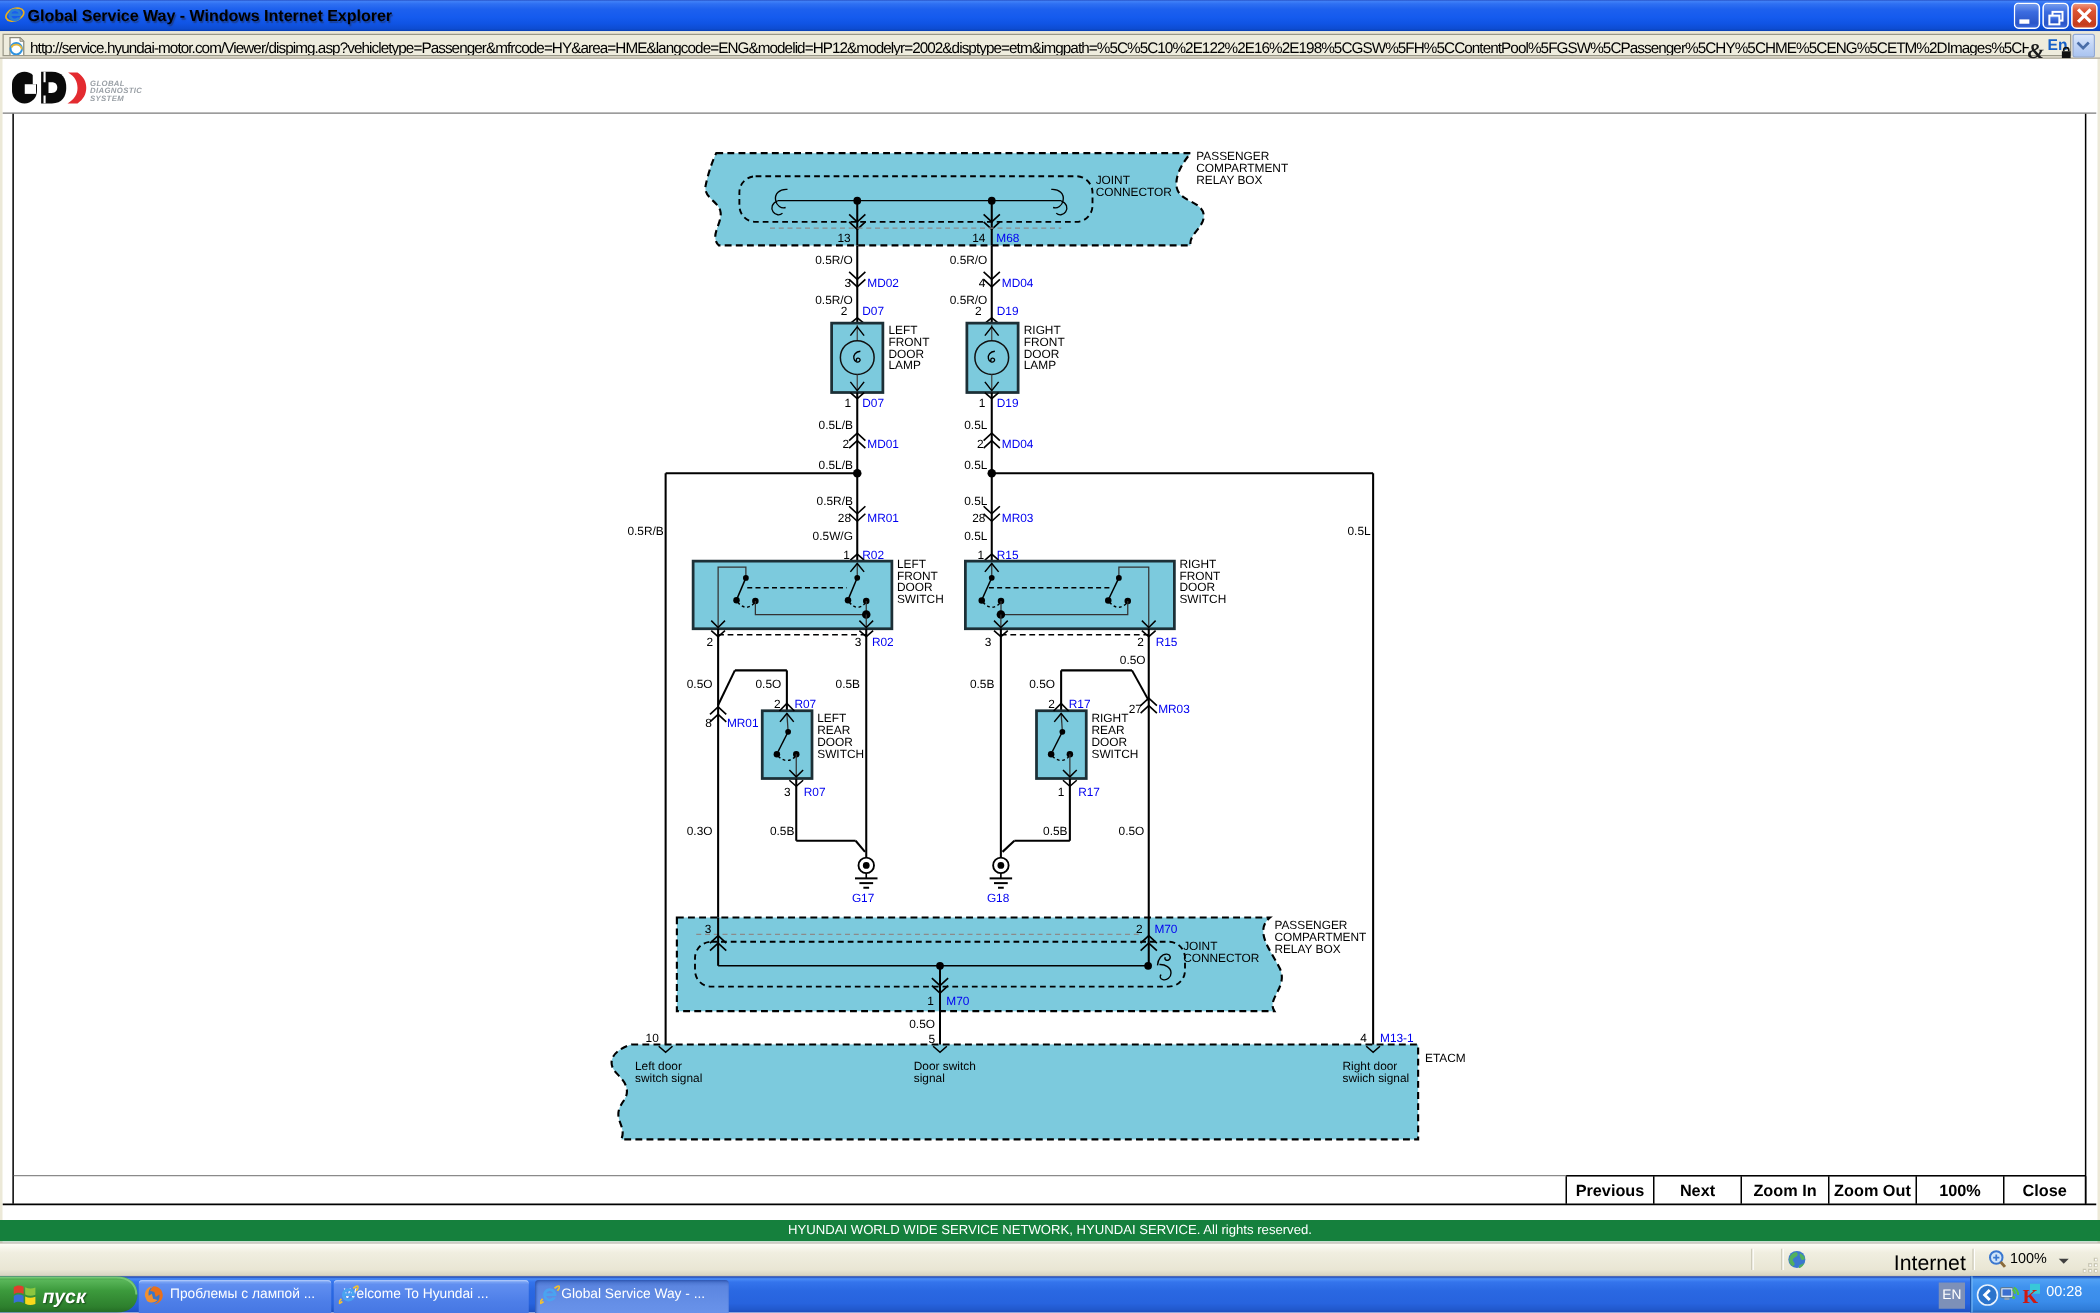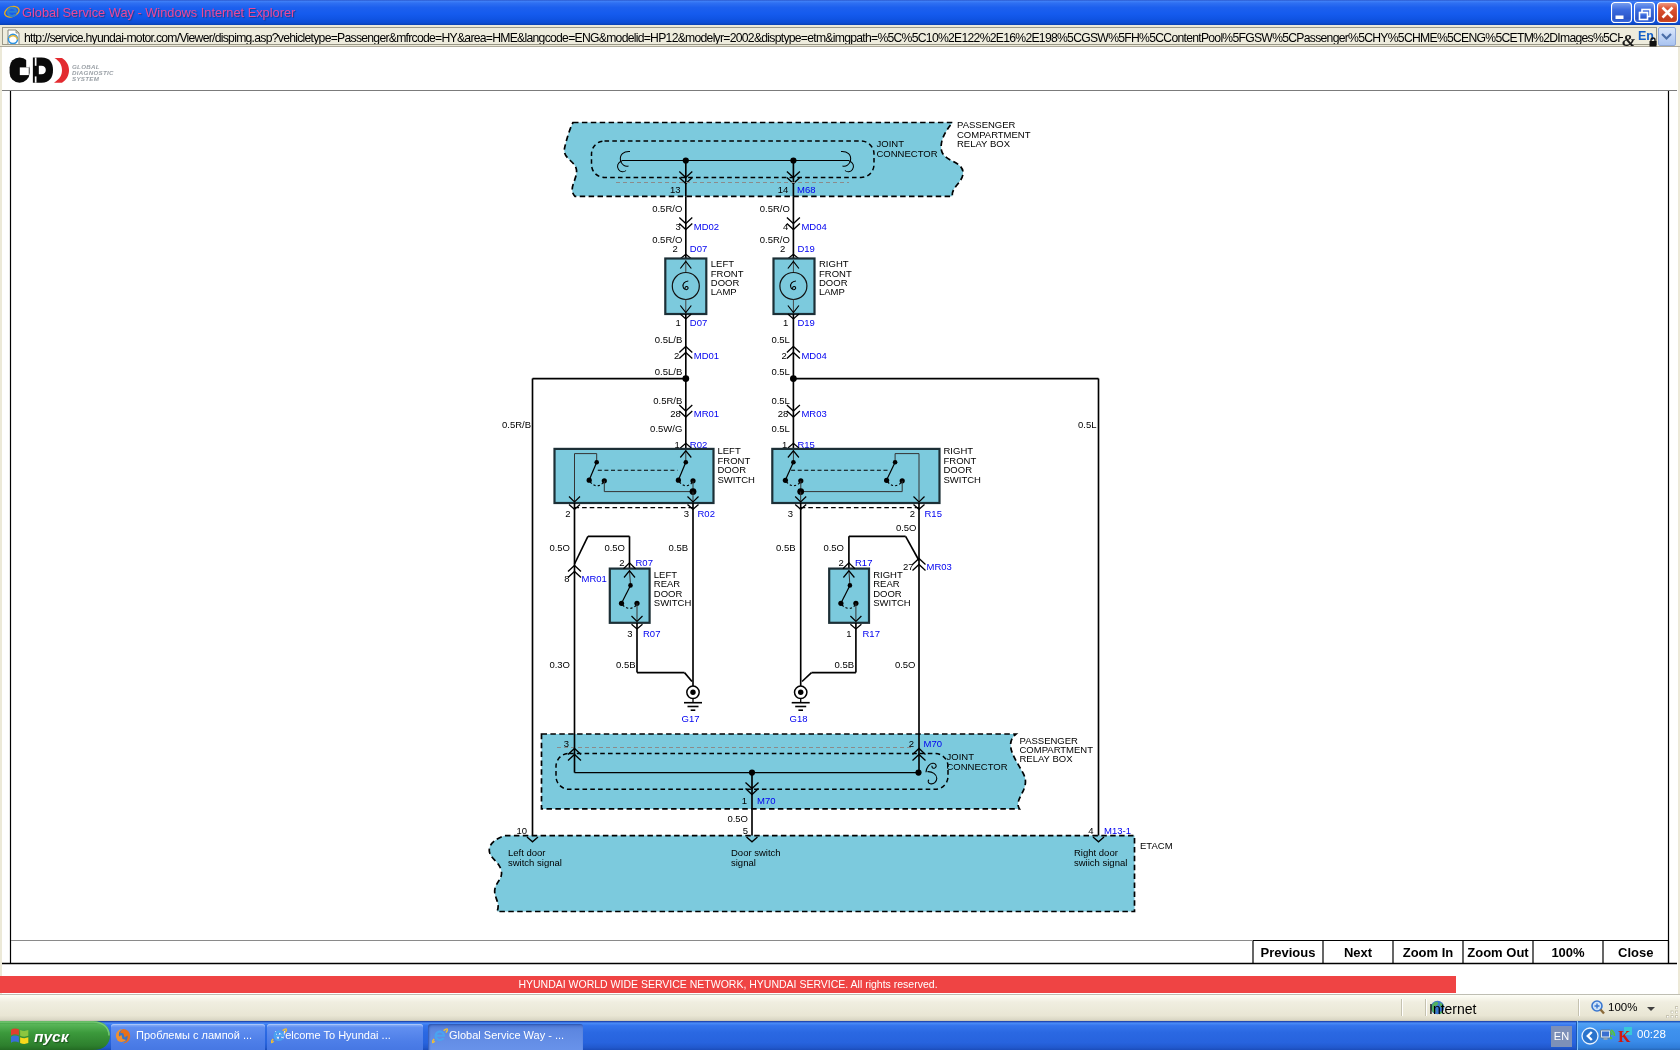--- a/index.html
+++ b/index.html
@@ -1,25 +1,25 @@
 <!DOCTYPE html>
 <html><head><meta charset="utf-8"><style>
 *{margin:0;padding:0;box-sizing:border-box}
 html,body{width:1680px;height:1050px;overflow:hidden;background:#fff;
   font-family:"Liberation Sans",sans-serif}
 .abs{position:absolute}
 #titlebar{left:0;top:0;width:1680px;height:25px;
   background:linear-gradient(180deg,#2a55c8 0%,#3f80f8 5%,#2f70f2 12%,#1d60ee 30%,#155bee 55%,#1054e4 75%,#0d4cd2 92%,#0a40b0 100%);z-index:5}
-#titletxt{left:22px;top:5px;color:#ec4899;font-size:12.8px;font-weight:normal;z-index:6;
+#titletxt{left:22px;top:5px;color:#000000;font-size:12.8px;font-weight:bold;z-index:6;
   text-shadow:1px 1px 1px #1a3d8f}
 #addrbar{left:0;top:25px;width:1680px;height:22px;background:#ece9d8;z-index:5;
   border-bottom:1px solid #aca899}
 #addrfield{left:2px;top:27px;width:1655px;height:18px;background:#eeecdd;border:1px solid #9a9888;z-index:6;overflow:hidden;white-space:nowrap}
 #urltxt{position:absolute;left:21px;top:3px;font-size:12.2px;color:#000;letter-spacing:-0.73px;width:1599px;overflow:hidden}
-#navybar{left:0;top:976px;width:1456px;height:17px;background:#ef4444;z-index:5;color:#fff;
+#navybar{left:0;top:976px;width:1680px;height:17px;background:#15803d;z-index:5;color:#fff;
   font-size:10.5px;text-align:center;line-height:17px}
 #statusbar{left:0;top:994px;width:1680px;height:27px;z-index:5;
   background:linear-gradient(180deg,#9a998c 0%,#fdfdf5 5%,#f0eee0 30%,#e9e6d4 80%,#d9d6c4 96%,#c2bfae 100%)}
 #taskbar{left:0;top:1021px;width:1680px;height:29px;z-index:5;
   background:linear-gradient(180deg,#12339c 0%,#4a8cf8 7%,#3474ec 16%,#2a68e2 40%,#2763de 75%,#2158cc 92%,#1b4cba 100%)}
 .win-border{z-index:4;background:#ece9d8}
 .tbtn{position:absolute;top:1024px;height:35px;border-radius:3px;z-index:6;
   color:#fff;font-size:11px;line-height:23px;white-space:nowrap;overflow:hidden}
 .tbtn-up{background:linear-gradient(180deg,#8db4f8 0%,#618ff0 10%,#4d7ee8 50%,#4273e0 90%,#3a67d2 100%);
   box-shadow:inset 0 1px 0 #a8c4fa}
@@ -426,21 +426,21 @@
 <div class="abs" id="statusbar"></div>
 
 <div class="abs" style="left:1401px;top:999px;width:1px;height:17px;background:#c5c2b0;z-index:6"></div>
 <div class="abs" style="left:1402px;top:999px;width:1px;height:17px;background:#fff;z-index:6"></div>
 <div class="abs" style="left:1425px;top:999px;width:1px;height:17px;background:#c5c2b0;z-index:6"></div>
 <div class="abs" style="left:1426px;top:999px;width:1px;height:17px;background:#fff;z-index:6"></div>
 <svg class="abs" style="left:1430px;top:1000px;z-index:6" width="15" height="15" viewBox="0 0 15 15">
   <circle cx="7.5" cy="7.5" r="6.8" fill="#3a77d0"></circle>
   <path d="M2,5 a6.8,6.8 0 0 1 5,-3.5 c2,1.5 1.5,3 -0.5,4 c-2,1 -3,2.5 -1.5,4 c1.5,1.5 0.5,3 -1,3.5 a6.8,6.8 0 0 1 -2,-8 z M10,2.5 c2,0.8 3.5,2.5 4,4.5 c-1.5,1.5 -3,1 -3.5,-0.5 c-0.4,-1.4 -1.5,-2.5 -0.5,-4 z M13.5,10 a6.8,6.8 0 0 1 -4,4.5 c-1,-1.5 0,-2.8 1.5,-3 c1,-0.2 2,-0.8 2.5,-1.5 z" fill="#52b05e"></path>
 </svg>
-<div class="abs" style="left:1429px;top:1001px;z-index:6;font-size:14px;color:#000">Internet</div>
+<div class="abs" style="left:1515px;top:1001px;z-index:6;font-size:17px;color:#000">Internet</div>
 <div class="abs" style="left:1578px;top:999px;width:1px;height:17px;background:#c5c2b0;z-index:6"></div>
 <div class="abs" style="left:1579px;top:999px;width:1px;height:17px;background:#fff;z-index:6"></div>
 <svg class="abs" style="left:1590px;top:999px;z-index:6" width="16" height="17" viewBox="0 0 16 17">
   <circle cx="7" cy="7" r="5" fill="#cfe4f8" stroke="#3a77d0" stroke-width="1.6"></circle>
   <path d="M4.5,7 h5 M7,4.5 v5" stroke="#3a77d0" stroke-width="1.4"></path>
   <path d="M10.5,10.5 L14,14.5" stroke="#8a6a3a" stroke-width="2.4"></path>
 </svg>
 <div class="abs" style="left:1608px;top:1001px;z-index:6;font-size:11.5px;color:#000">100%</div>
 <svg class="abs" style="left:1646px;top:1006px;z-index:6" width="10" height="6" viewBox="0 0 10 6">
   <path d="M1,1 L5,5 L9,1 Z" fill="#404040"></path>

